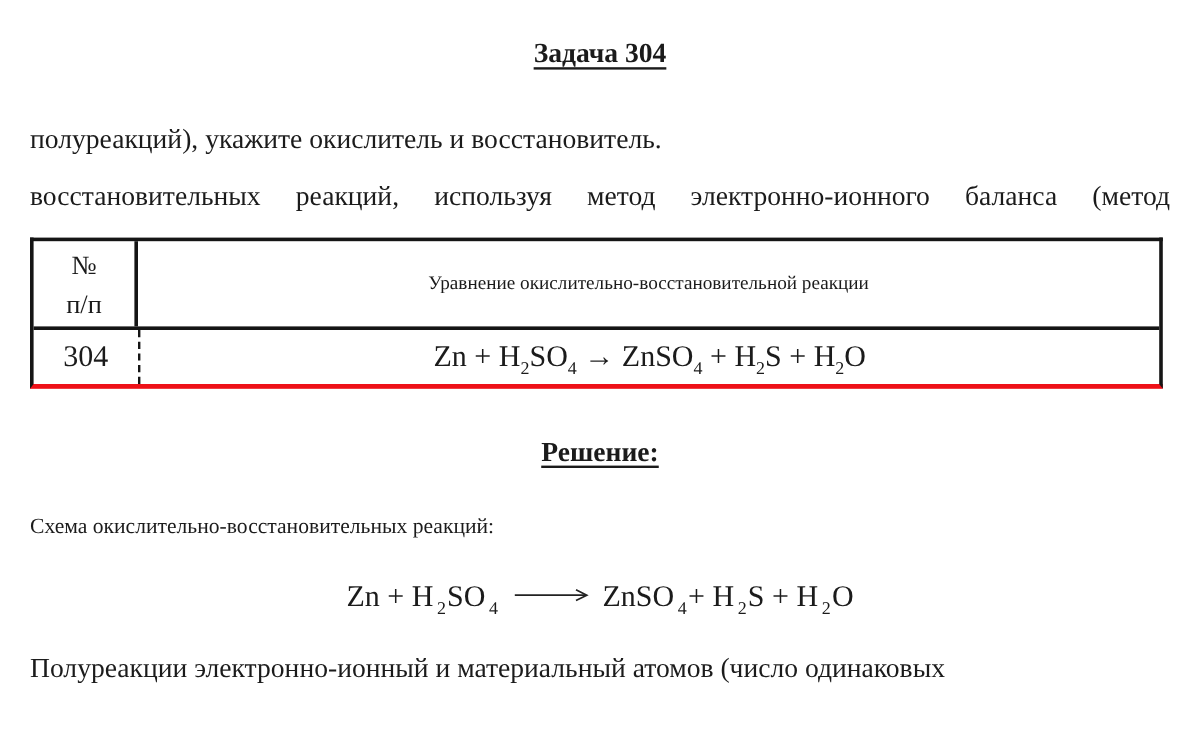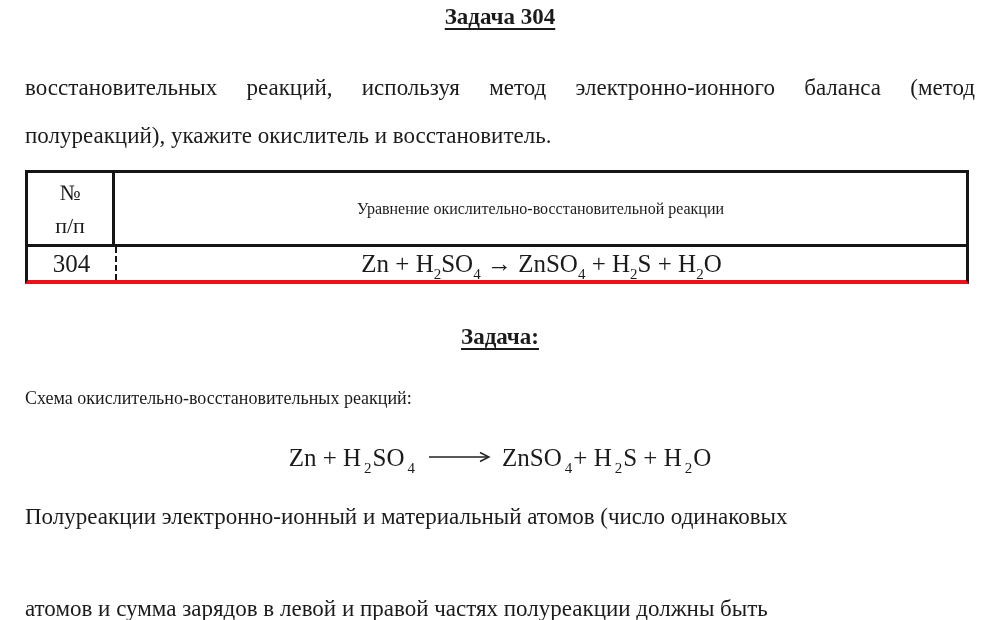--- a/index.html
+++ b/index.html
@@ -8,21 +8,21 @@
   }
   *{margin:0;padding:0;box-sizing:border-box;}
   html,body{width:1000px;height:620px;overflow:hidden;}
   body{
     background:#ffffff;
     color:var(--text);
     font-family:"Liberation Serif","DejaVu Serif",serif;
   }
   .page{
     width:1000px;height:620px;
-    padding:4px 25px 0 25px;
+    padding:32px 25px 0 25px;
     overflow:hidden;
     position:relative;
   }
   
   .doc-title{
     text-align:center;
     font-weight:bold;
     font-size:23px;
     margin-bottom:0;
   }
@@ -49,21 +49,21 @@
     margin-top:10px;
     width:944px;
     border:3px solid #151515;
     border-bottom:4px solid var(--red-line);
   }
   .rx-row{display:flex;}
   .rx-row.header{
     border-bottom:3px solid #151515;
     height:74px;
   }
-  .rx-row.data{height:33px;}
+  .rx-row.data{height:45px;}
   .cell-num{
     width:87px;
     flex:0 0 87px;
     display:flex;
     flex-direction:column;
     align-items:center;
     justify-content:center;
     font-size:22px;
     line-height:33px;
   }
@@ -131,42 +131,42 @@
 </head>
 <body>
 
 <div class="page">
 
   <div class="doc-title">
     <span class="u">Задача 304</span>
   </div>
 
   <div class="intro">
+    <div class="line">полуреакций), укажите окислитель и восстановитель.</div>
     <div class="line justify-force">восстановительных реакций, используя метод электронно-ионного баланса (метод</div>
-    <div class="line">полуреакций), укажите окислитель и восстановитель.</div>
   </div>
 
   <div class="rx-table">
     <div class="rx-row header">
       <div class="cell-num">
         <span>№</span>
         <span>п/п</span>
       </div>
       <div class="cell-eq">Уравнение окислительно-восстановительной реакции</div>
     </div>
     <div class="rx-row data">
       <div class="cell-num">304</div>
       <div class="cell-eq">
         <span class="eq"><span>Zn + H</span><sub>2</sub><span>SO</span><sub>4</sub><span> → ZnSO</span><sub>4</sub><span> + H</span><sub>2</sub><span>S + H</span><sub>2</sub><span>O</span></span>
       </div>
     </div>
   </div>
 
   <div class="solution-heading">
-    <span class="u">Задача:</span>
+    <span class="u">Решение:</span>
   </div>
 
   <div class="scheme-label">Схема окислительно-восстановительных реакций:</div>
 
   <div class="sol-eq">
     <span>Zn + H</span><sub>2</sub><span>SO</span><sub>4</sub><span class="arrow-wrap"><svg width="64" height="14" viewBox="0 0 64 14">
           <path d="M1 7 H60" stroke="#222222" stroke-width="1.4" fill="none"></path>
           <path d="M52 2.5 L61 7 L52 11.5" stroke="#222222" stroke-width="1.4" fill="none" stroke-linejoin="miter"></path>
         </svg></span><span>ZnSO</span><sub>4</sub><span>+ H</span><sub>2</sub><span>S + H</span><sub>2</sub><span>O</span>
   </div>

